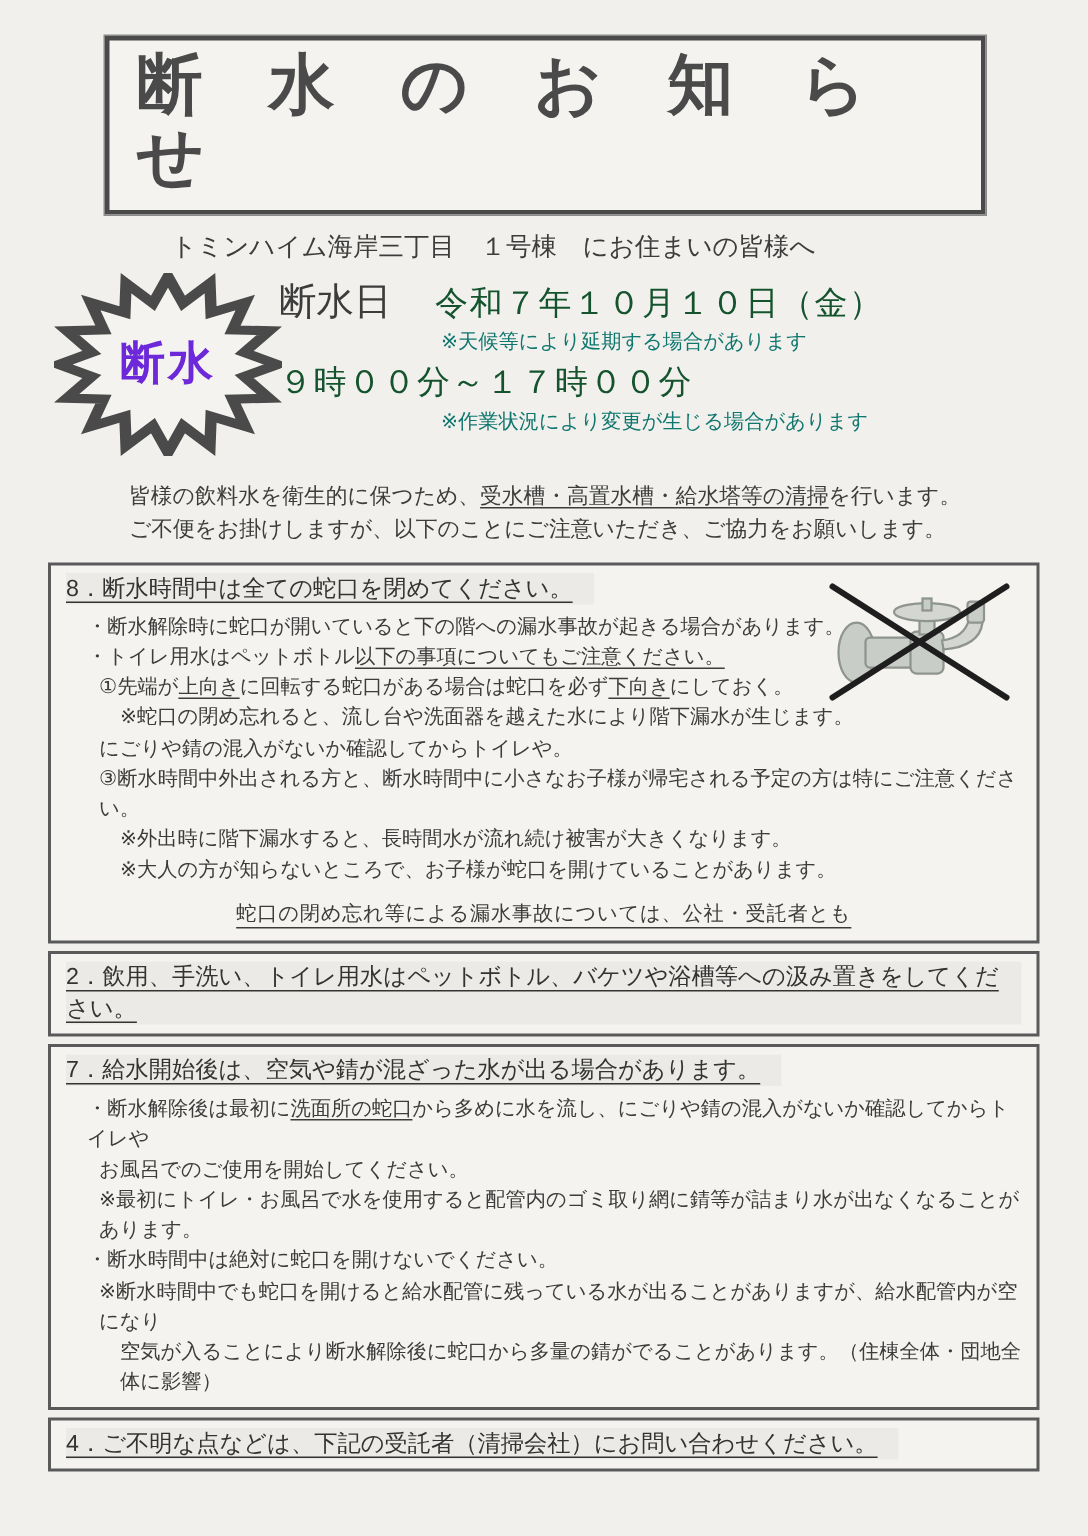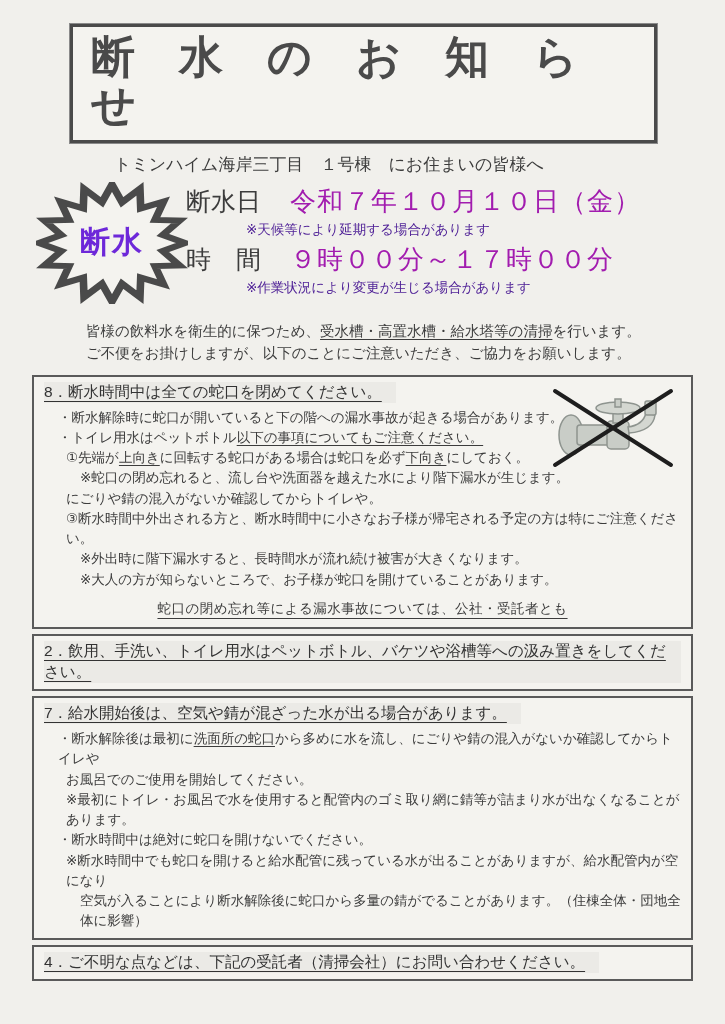--- a/index.html
+++ b/index.html
@@ -33,22 +33,22 @@
   .burst{position:absolute;left:8px;top:-2px;width:152px;height:122px;}
   .burst svg{width:100%;height:100%;}
   .burst-label{
     position:absolute;left:0;top:0;width:152px;height:122px;
     display:flex;align-items:center;justify-content:center;
     font-size:30px;font-weight:bold;color:#6d28d9;letter-spacing:2px;
   }
   .sched-rows{margin-left:158px;}
   .sched-row{display:flex;align-items:baseline;}
   .sched-label{width:104px;font-size:25px;color:#3c3c3c;flex:0 0 auto;}
-  .sched-value{font-size:26px;color:#a21caf;letter-spacing:1px;}
-  .sched-note{margin-left:60px;font-size:13.5px;color:#4c1d95;padding:2px 0 3px 0;}
+  .sched-value{font-size:22px;color:#14532d;letter-spacing:1px;}
+  .sched-note{margin-left:108px;font-size:13.5px;color:#0f766e;padding:2px 0 3px 0;}
 
   
   .intro{margin:14px 0 10px 58px;font-size:14.5px;line-height:1.55;color:#3c3c3c;}
   .intro .u{text-decoration:underline;text-underline-offset:3px;}
 
   
   .sec{
     border:2px solid #5a5a5a;
     background:#f4f3ef;
     margin:0 4px 5px 4px;
@@ -95,21 +95,20 @@
       </svg>
       <div class="burst-label">断水</div>
     </div>
     <div class="sched-rows">
       <div class="sched-row">
         <span class="sched-label">断水日</span>
         <span class="sched-value">令和７年１０月１０日（金）</span>
       </div>
       <div class="sched-note">※天候等により延期する場合があります</div>
       <div class="sched-row">
-        <span class="sched-label">時　間</span>
         <span class="sched-value">９時００分～１７時００分</span>
       </div>
       <div class="sched-note">※作業状況により変更が生じる場合があります</div>
     </div>
   </div>
 
   <div class="intro">
     <div><span>皆様の飲料水を衛生的に保つため、</span><span class="u">受水槽・高置水槽・給水塔等の清掃</span><span>を行います。</span></div>
     <div>ご不便をお掛けしますが、以下のことにご注意いただき、ご協力をお願いします。</div>
   </div>

